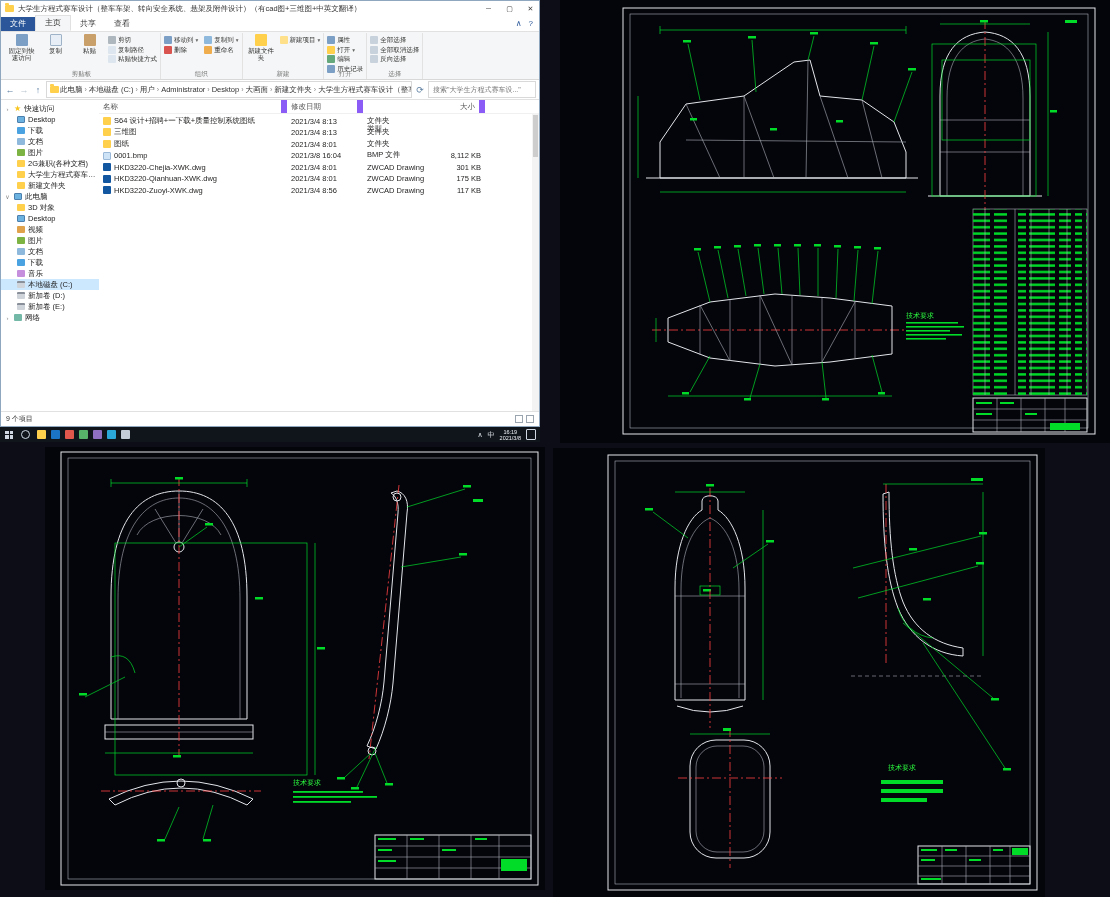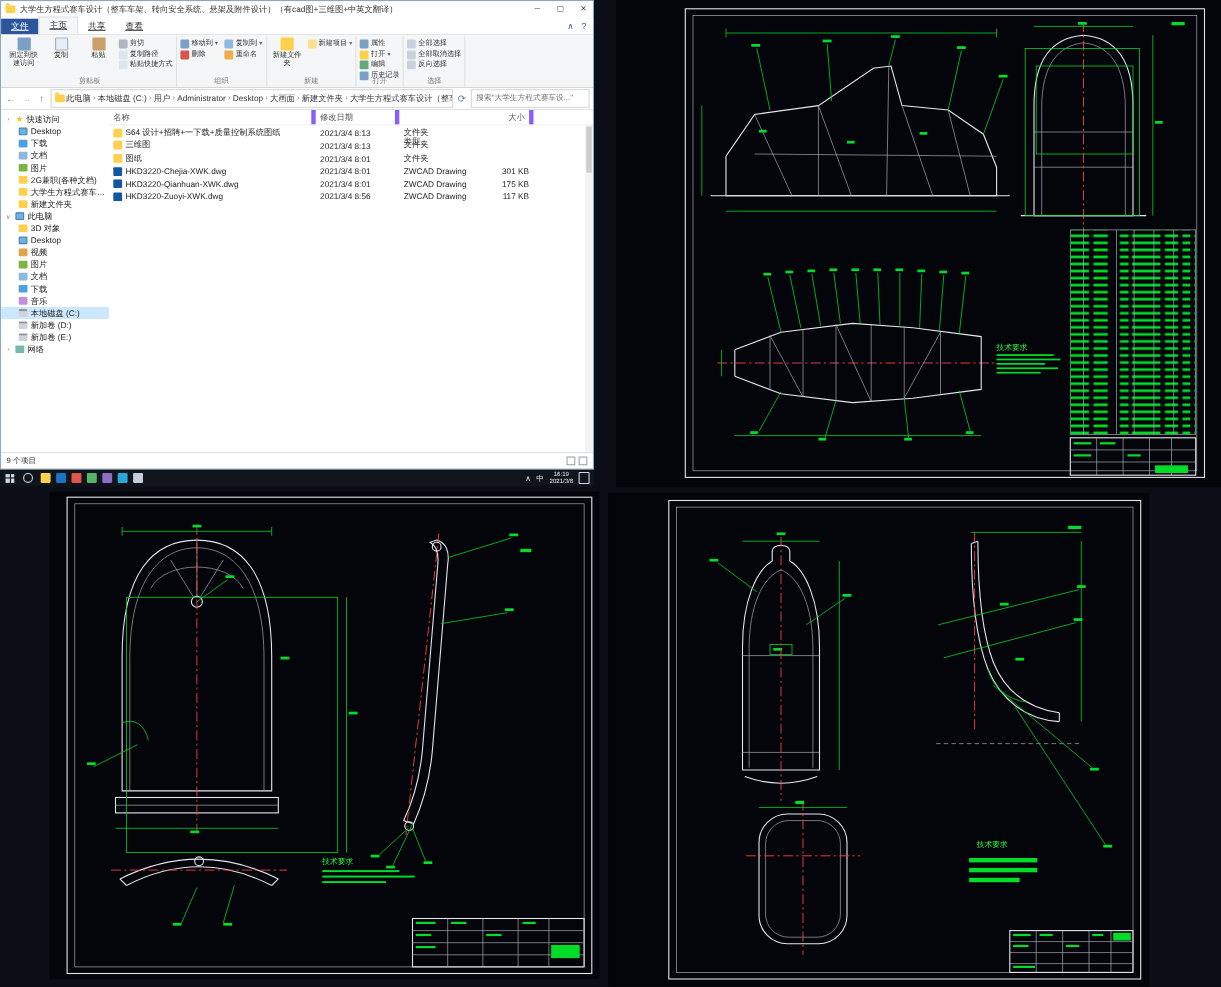--- a/index.html
+++ b/index.html
@@ -8,21 +8,21 @@
 
   
   .explorer{position:absolute;left:0;top:0;width:540px;height:427px;background:#fff;
     border:1px solid #8fa8c0;box-sizing:border-box;display:flex;flex-direction:column;color:#201f1e;}
   .titlebar{height:15px;display:flex;align-items:center;gap:4px;padding:0 0 0 4px;flex:0 0 auto;}
   .tb-foldericon{width:9px;height:7px;background:#ffd04c;border-radius:1px;position:relative;flex:0 0 auto;}
   .tb-foldericon:before{content:"";position:absolute;top:-2px;left:0;width:4px;height:2px;background:#ffd04c;border-radius:1px 1px 0 0;}
   .tb-title{flex:1;font-size:7.5px;color:#333;white-space:nowrap;overflow:hidden;text-overflow:ellipsis;}
   .tb-btn{width:17px;text-align:center;font-size:7px;line-height:15px;color:#444;flex:0 0 auto;}
   .tabsrow{height:15px;display:flex;align-items:flex-end;background:#fff;border-bottom:1px solid #e1e1e1;flex:0 0 auto;}
-  .ftab{padding:0 9px;line-height:14px;font-size:8px;color:#333;text-decoration:underline;}
+  .ftab{padding:0 9px;line-height:14px;font-size:8px;color:#333;}
   .ftab.file{background:#2b579a;color:#fff;}
   .ftab.active{border:1px solid #e1e1e1;border-bottom:1px solid #f5f6f7;background:#f5f6f7;}
   .tabsrow-right{margin-left:auto;display:flex;gap:7px;padding:0 6px;color:#2b579a;font-size:8px;line-height:14px;}
   .ribbon{height:46px;background:#f5f6f7;border-bottom:1px solid #d8d8d8;display:flex;padding:1px 2px 0 2px;flex:0 0 auto;}
   .rgroup{display:flex;flex-direction:column;border-right:1px solid #e2e2e2;padding:0 3px;}
   .rgroup-items{height:36px;display:flex;align-items:flex-start;gap:3px;}
   .rgroup-label{text-align:center;font-size:6.5px;color:#777;line-height:9px;}
   .bigbtn{width:31px;display:flex;flex-direction:column;align-items:center;font-size:6.5px;line-height:7px;text-align:center;padding-top:1px;color:#333;}
   .bigbtn .ric{width:12px;height:12px;margin-bottom:1px;}
   .smallcol{display:flex;flex-direction:column;gap:1px;padding-top:3px;}
@@ -51,21 +51,21 @@
   .snav-item.selected{background:#cce8ff;}
   .sn-caret{width:7px;color:#888;font-size:6px;text-align:center;flex:0 0 auto;}
   .sicon{width:8px;height:7px;border-radius:1px;flex:0 0 auto;}
   .si-folder{background:#ffd04c;}.si-monitor{background:#6cb2e0;border:1px solid #4a7fae;box-sizing:border-box;}
   .si-disk{background:#cfd4da;border-top:2px solid #8a9099;box-sizing:border-box;}
   .si-pic{background:#7cb342;}.si-doc{background:#8fb8dd;}.si-dl{background:#4aa3e0;}.si-mus{background:#c58fdd;}
   .si-vid{background:#e0a24a;}.si-net{background:#74b8a8;}.si-star{color:#f8c51c;font-size:8px;line-height:8px;width:auto;background:none;}
   .snav-label{white-space:nowrap;overflow:hidden;text-overflow:ellipsis;}
   .filelist{flex:1;display:flex;flex-direction:column;position:relative;overflow:hidden;}
   .cols{display:flex;height:13px;border-bottom:1px solid #f0f0f0;color:#555;font-size:7.5px;flex:0 0 auto;}
-  .col{padding:0 4px;border-right:4px solid #8b5cf6;display:flex;align-items:center;box-sizing:border-box;}
+  .col{padding:0 4px;border-right:6px solid #8b5cf6;display:flex;align-items:center;box-sizing:border-box;}
   .c-name{width:188px;}.c-date{width:76px;}.c-type{width:76px;margin-top:29px;}.c-size{width:46px;justify-content:flex-end;}
   .frow{display:flex;height:11.5px;align-items:flex-end;font-size:7.5px;flex:0 0 auto;}
   .fcell{padding:0 4px;display:flex;align-items:center;overflow:hidden;white-space:nowrap;box-sizing:border-box;}
   .ficon{width:8px;height:8px;margin-right:3px;border-radius:1px;flex:0 0 auto;}
   .fi-folder{background:#ffd04c;}.fi-img{background:#cfe3f7;border:1px solid #9ab8d8;box-sizing:border-box;}
   .fi-dwg{background:#1257a0;}.fi-doc{background:#2b579a;}
   .statusbar{height:14px;border-top:1px solid #e1e1e1;display:flex;align-items:center;font-size:7px;padding:0 5px;color:#333;flex:0 0 auto;}
   .status-right{margin-left:auto;display:flex;gap:3px;}
   .viewicon{width:8px;height:8px;border:1px solid #9aa5b0;box-sizing:border-box;}
   .vscroll{position:absolute;right:0;top:13px;bottom:0;width:7px;background:#f3f3f3;}
@@ -387,20 +387,29 @@
         <div class="fcell c-size"></div>
       </div>
       <div class="frow">
         <div class="fcell c-name">
             <span class="ficon fi-folder"></span>
             <span>图纸</span>
           </div>
         <div class="fcell c-date">2021/3/4 8:01</div>
         <div class="fcell c-type">文件夹</div>
         <div class="fcell c-size"></div>
+      </div>
+      <div class="frow">
+        <div class="fcell c-name">
+            <span class="ficon fi-img"></span>
+            <span>0001.bmp</span>
+          </div>
+        <div class="fcell c-date">2021/3/8 16:04</div>
+        <div class="fcell c-type">BMP 文件</div>
+        <div class="fcell c-size">8,112 KB</div>
       </div>
       <div class="frow">
         <div class="fcell c-name">
             <span class="ficon fi-dwg"></span>
             <span>HKD3220-Chejia-XWK.dwg</span>
           </div>
         <div class="fcell c-date">2021/3/4 8:01</div>
         <div class="fcell c-type">ZWCAD Drawing</div>
         <div class="fcell c-size">301 KB</div>
       </div>

